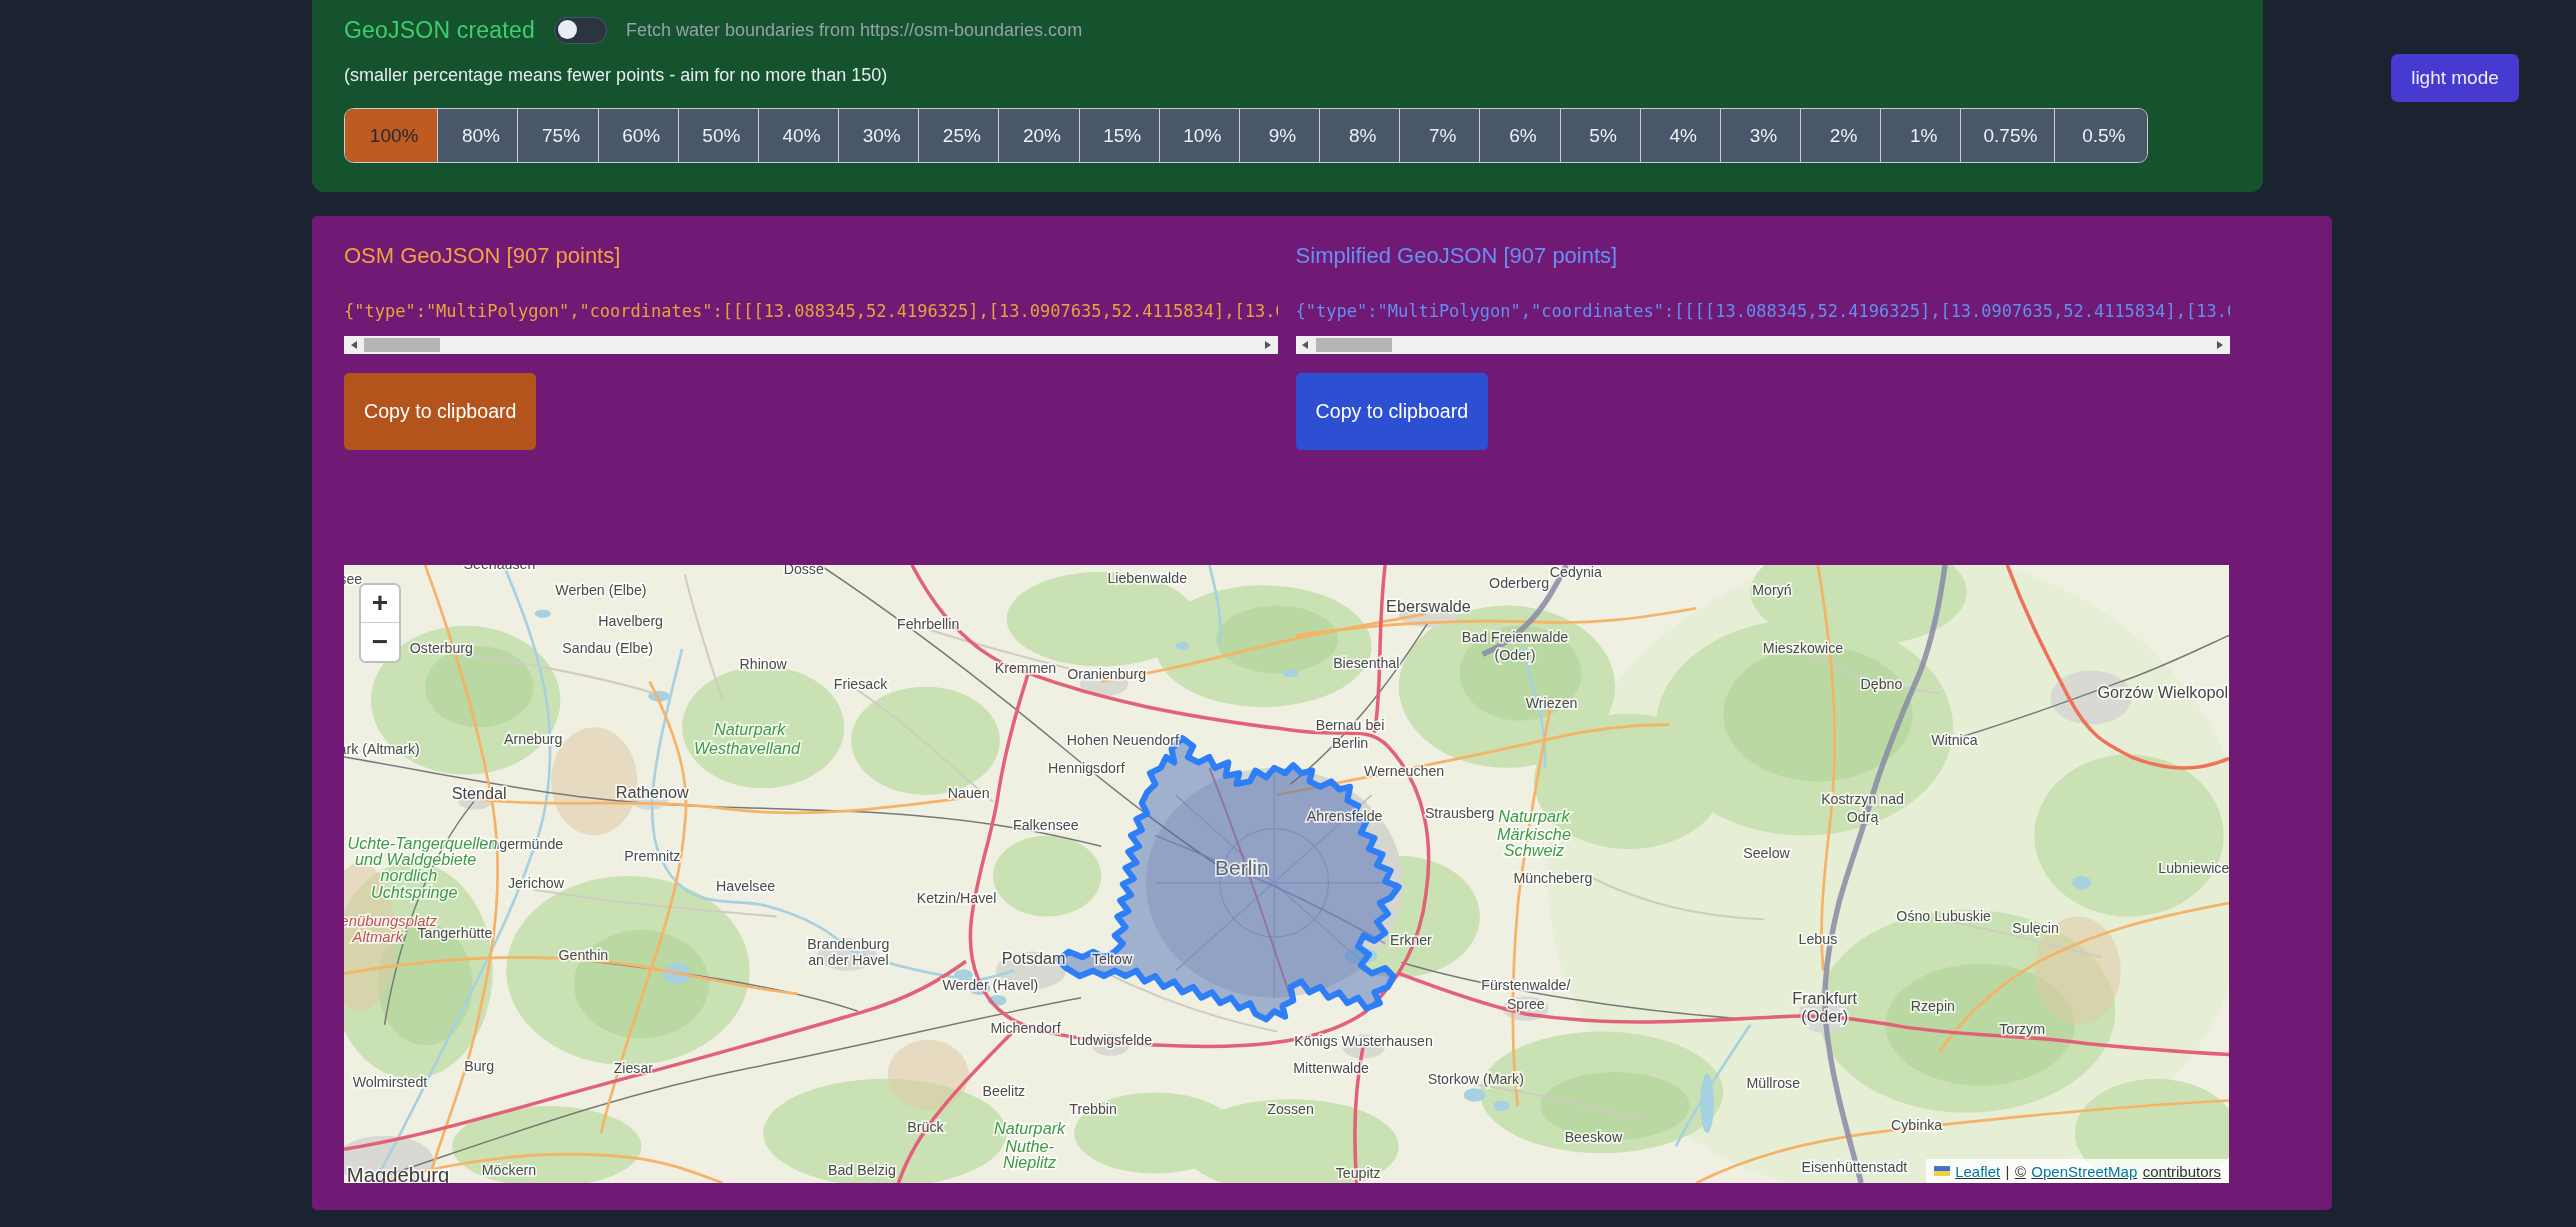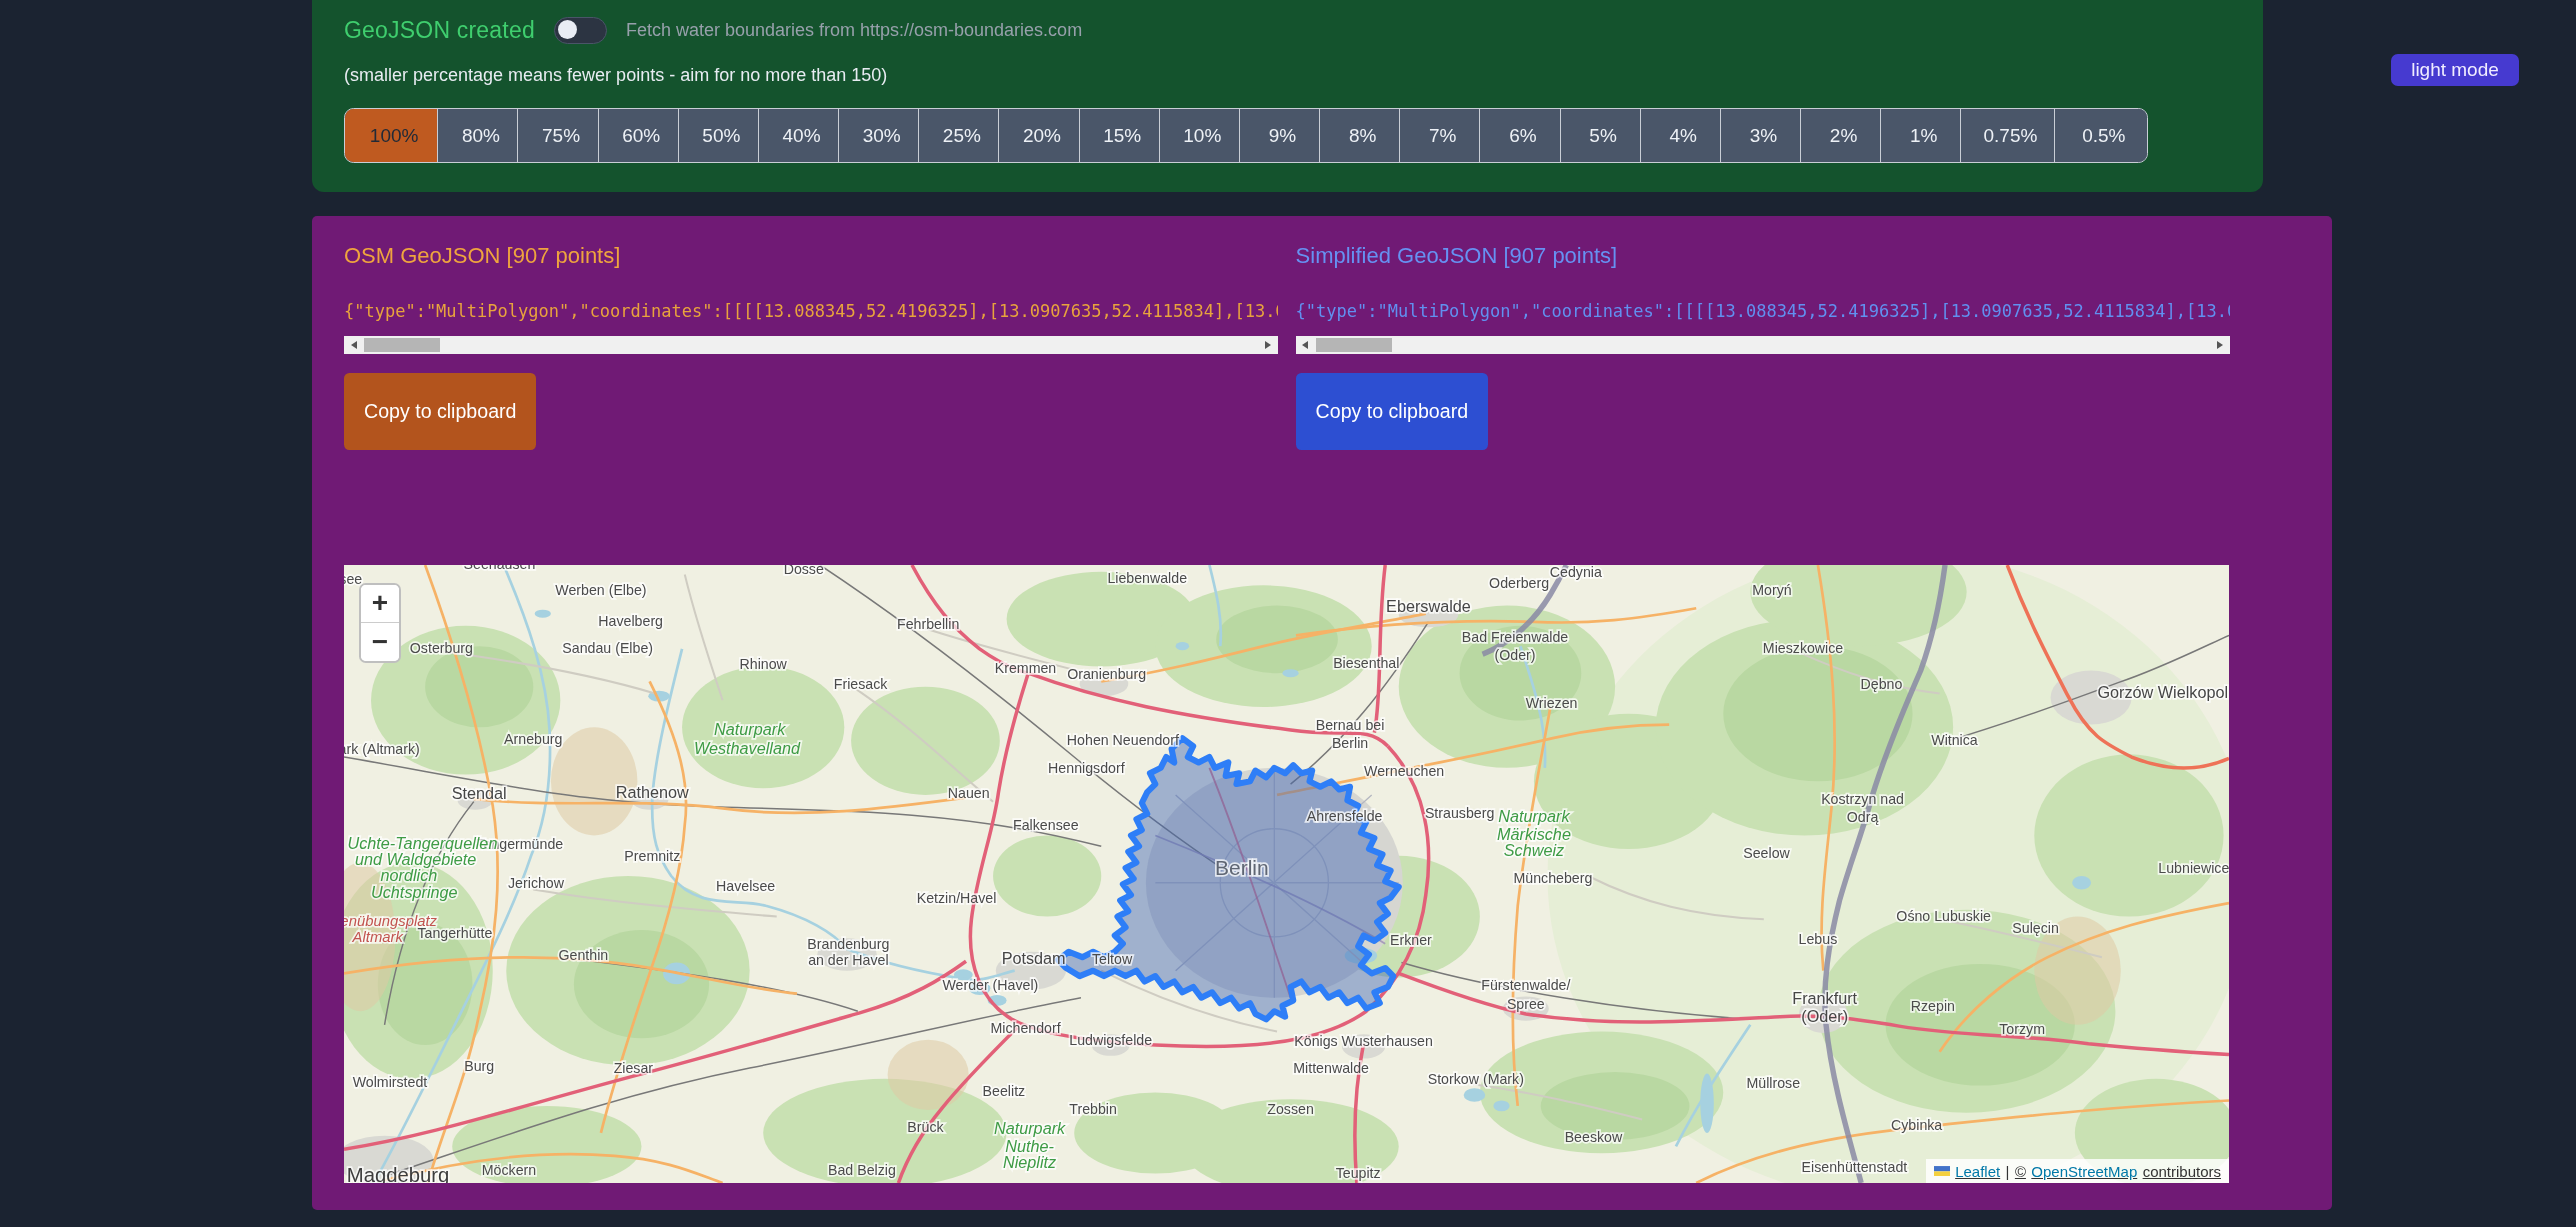--- a/index.html
+++ b/index.html
@@ -86,21 +86,21 @@
   text.city  { font-size:10.5px; fill:#4b4b4b; }
   text.cityl { font-size:12px; fill:#464646; }
   text.cityxl{ font-size:15px; fill:#3d3d3d; }
   text.big   { font-size:15.5px; fill:#5f6673; }
   text.park  { font-size:12px; fill:#3e9b45; font-style:italic; }
   text.warn  { font-size:11px; fill:#c25450; font-style:italic; }
   text { font-family:"Liberation Sans",sans-serif; text-anchor:middle;
          paint-order:stroke; stroke:rgba(255,255,255,.75); stroke-width:2.5px; }
 
   
-  .lightmode-btn { position:absolute; left:2391px; top:54px; width:128px; height:32px;
+  .lightmode-btn { position:absolute; left:2391px; top:54px; width:128px; height:48px;
                    background:#463ad0; color:#f0edff; font-size:19px; border:none; border-radius:6.8px;
                    font-family:"Liberation Sans",sans-serif; cursor:pointer; }
 </style>
 </head>
 <body>
 
 <div class="top-card">
   <div class="row-status">
     <span class="status-text">GeoJSON created</span>
     <span class="toggle">

